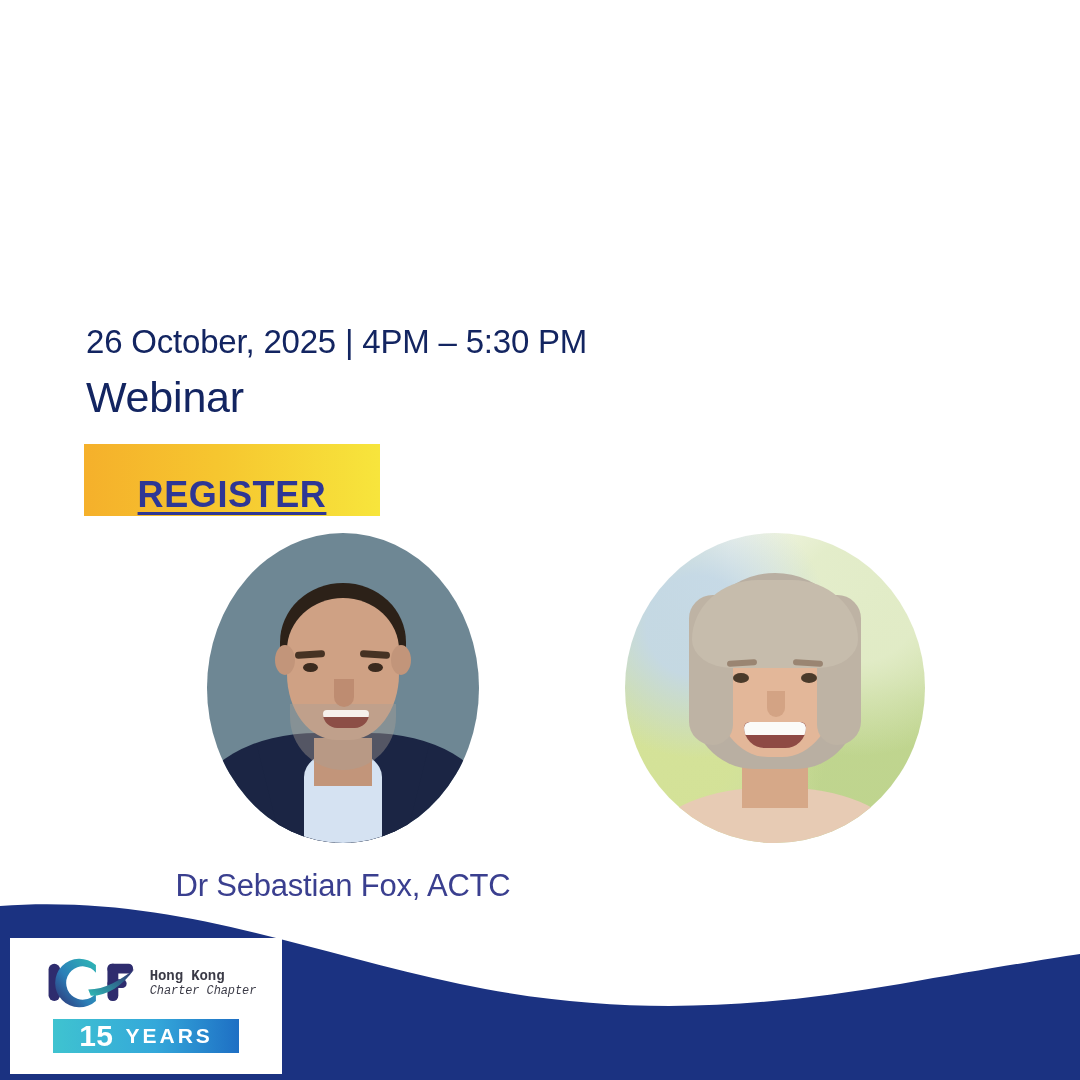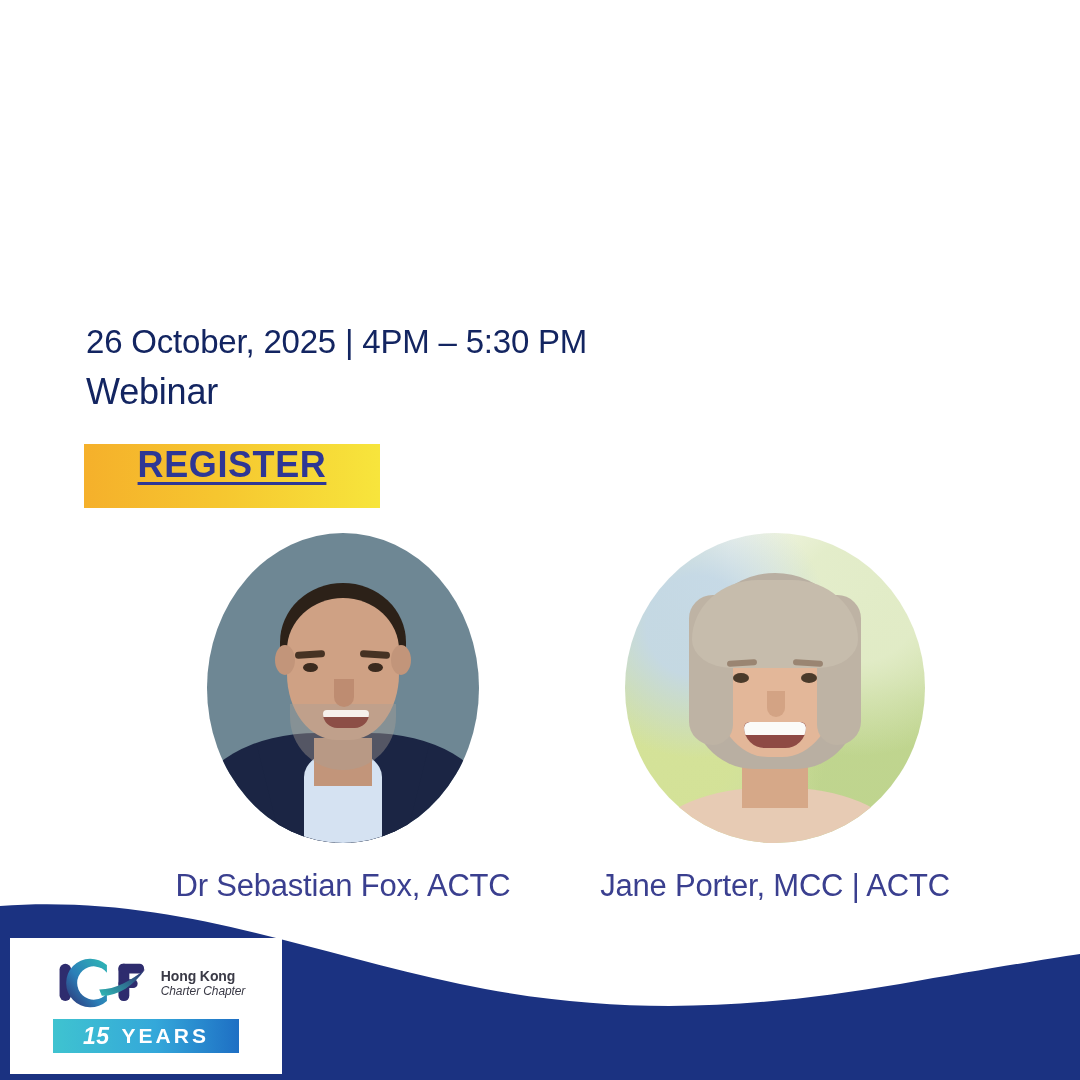--- a/index.html
+++ b/index.html
@@ -73,37 +73,37 @@
 
   .datetime-line {
     font-size: 33px;
     line-height: 1.45;
     font-weight: normal;
     letter-spacing: -0.2px;
     white-space: nowrap;
   }
 
   .format-line {
-    font-size: 36px;
+    font-size: 43px;
     line-height: 1.45;
     font-weight: normal;
     letter-spacing: -0.2px;
   }
 
   
   .register-button {
     position: absolute;
     left: 84px;
     top: 444px;
     width: 296px;
-    height: 64px;
+    height: 72px;
     background: linear-gradient(90deg, #F5B02B 0%, #F6C62F 45%, #F7E53C 100%);
     border: none;
     display: flex;
-    align-items: flex-start;
+    align-items: flex-end;
     justify-content: center;
     cursor: pointer;
     padding: 0;
   }
 
   .register-label {
     font-family: "Liberation Sans", sans-serif;
     font-size: 36px;
     font-weight: bold;
     letter-spacing: 0.6px;
@@ -317,20 +317,21 @@
     flex-direction: column;
     align-items: center;
     justify-content: center;
     padding: 8px 0 10px;
   }
 
   .logo-top {
     display: flex;
     gap: 8px;
     margin-left: 10px;
+    font-family: Liberation Mono, monospace;
   }
 
   .icf-mark { width: 96px; height: 52px; flex: none; }
 
   .logo-chapter {
     display: flex;
     flex-direction: column;
     justify-content: center;
     line-height: 1.18;
   }
@@ -354,25 +355,24 @@
     width: 186px;
     height: 34px;
     background: linear-gradient(90deg, #3FC3D0 0%, #34A8DA 55%, #1E6FC4 100%);
     display: flex;
     align-items: center;
     justify-content: center;
     gap: 12px;
   }
 
   .years-num {
-    font-size: 23px;
+    font-size: 30px;
     font-weight: bold;
     color: #ffffff;
     letter-spacing: 0.5px;
-    font-style: italic;
   }
 
   .years-word {
     font-size: 21px;
     font-weight: bold;
     color: #ffffff;
     letter-spacing: 3px;
   }
 </style>
 </head>
@@ -425,21 +425,20 @@
         <div class="fringe"></div>
         <div class="brow-l"></div>
         <div class="brow-r"></div>
         <div class="eye-l"></div>
         <div class="eye-r"></div>
         <div class="nose"></div>
         <div class="smile">
           <div class="teeth"></div>
         </div>
       </div>
-      <div class="speaker-name">Jane Porter, MCC | ACTC</div>
     </div>
 
   </div>
 
   <svg class="wave" viewBox="0 0 1080 200" preserveAspectRatio="none">
     <path d="M0,26 C170,14 300,70 460,104 C620,138 760,128 900,104 C980,90 1040,80 1080,74 L1080,200 L0,200 Z" fill="#1B3281"></path>
   </svg>
 
   <div class="logo-card">
     <div class="logo-top">

